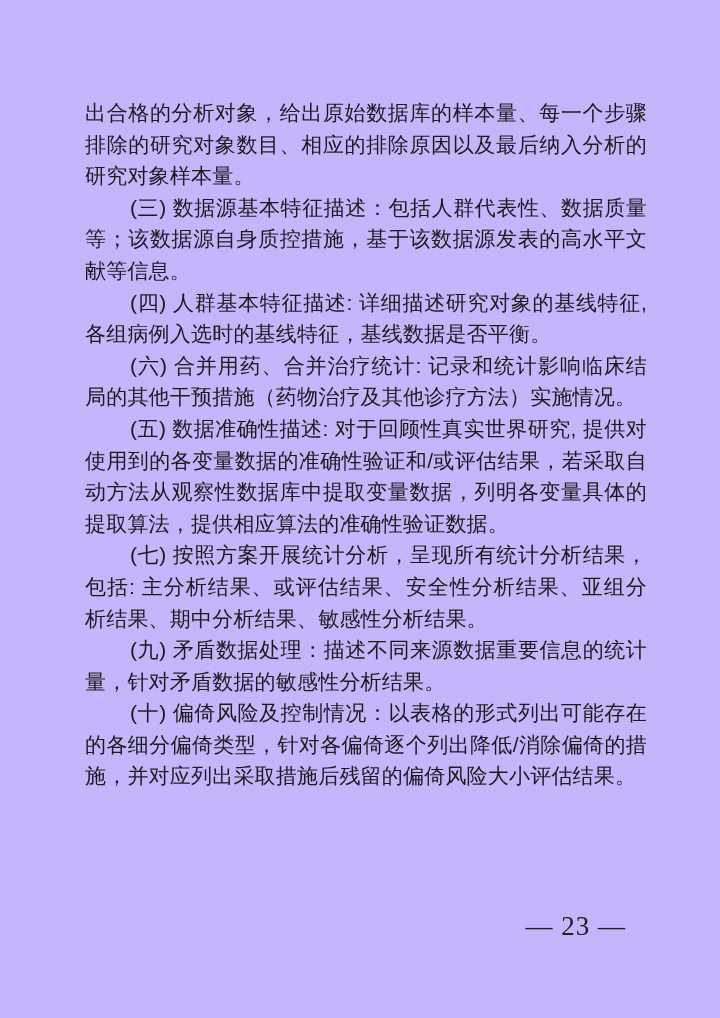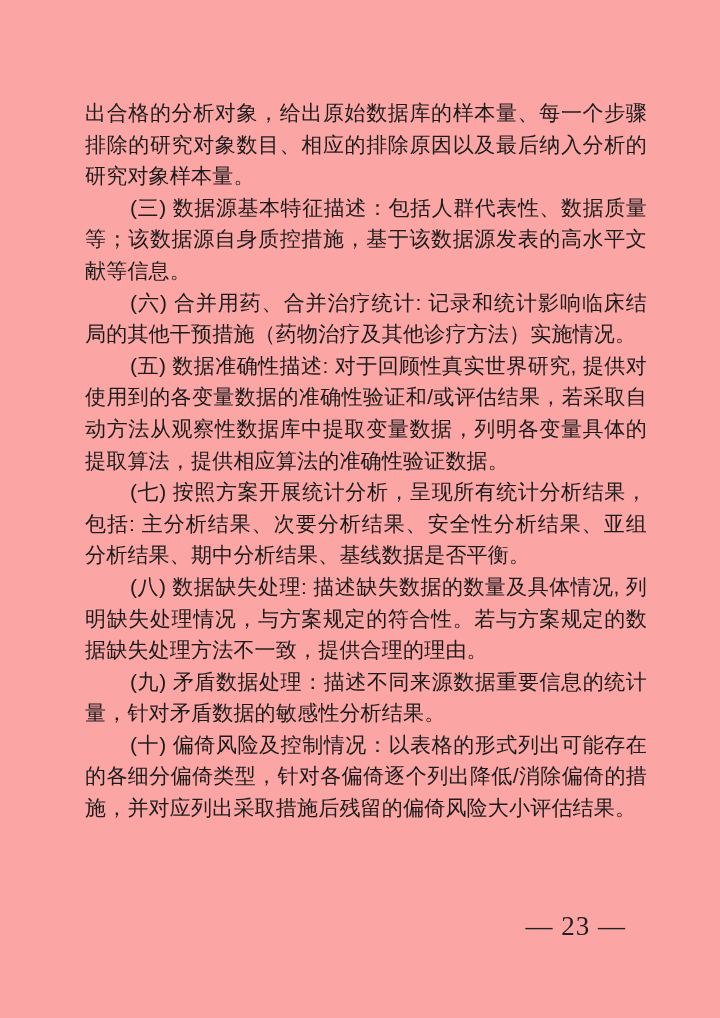--- a/index.html
+++ b/index.html
@@ -4,21 +4,21 @@
 <style>
   html, body {
     margin: 0;
     padding: 0;
     background: #ffffff;
   }
   .page {
     position: relative;
     width: 720px;
     height: 1018px;
-    background: #fca5a5;
+    background: #c4b5fd;
     overflow: hidden;
     font-family: "Liberation Sans", "DejaVu Sans", sans-serif;
   }
   .content {
     position: absolute;
     left: 85px;
     top: 97px;
     width: 562px;
     color: #1b1b1b;
     font-size: 21px;
@@ -46,21 +46,21 @@
     white-space: nowrap;
   }
 </style>
 </head>
 <body>
 
 <div class="page">
   <div class="content">
     <p class="para no-indent">出合格的分析对象，给出原始数据库的样本量、每一个步骤排除的研究对象数目、相应的排除原因以及最后纳入分析的研究对象样本量。</p>
     <p class="para">(三) 数据源基本特征描述：包括人群代表性、数据质量等；该数据源自身质控措施，基于该数据源发表的高水平文献等信息。</p>
+    <p class="para">(四) 人群基本特征描述: 详细描述研究对象的基线特征, 各组病例入选时的基线特征，基线数据是否平衡。</p>
     <p class="para">(六) 合并用药、合并治疗统计: 记录和统计影响临床结局的其他干预措施（药物治疗及其他诊疗方法）实施情况。</p>
     <p class="para">(五) 数据准确性描述: 对于回顾性真实世界研究, 提供对使用到的各变量数据的准确性验证和/或评估结果，若采取自动方法从观察性数据库中提取变量数据，列明各变量具体的提取算法，提供相应算法的准确性验证数据。</p>
-    <p class="para">(七) 按照方案开展统计分析，呈现所有统计分析结果，包括: 主分析结果、次要分析结果、安全性分析结果、亚组分析结果、期中分析结果、基线数据是否平衡。</p>
-    <p class="para">(八) 数据缺失处理: 描述缺失数据的数量及具体情况, 列明缺失处理情况，与方案规定的符合性。若与方案规定的数据缺失处理方法不一致，提供合理的理由。</p>
+    <p class="para">(七) 按照方案开展统计分析，呈现所有统计分析结果，包括: 主分析结果、或评估结果、安全性分析结果、亚组分析结果、期中分析结果、敏感性分析结果。</p>
     <p class="para">(九) 矛盾数据处理：描述不同来源数据重要信息的统计量，针对矛盾数据的敏感性分析结果。</p>
     <p class="para">(十) 偏倚风险及控制情况：以表格的形式列出可能存在的各细分偏倚类型，针对各偏倚逐个列出降低/消除偏倚的措施，并对应列出采取措施后残留的偏倚风险大小评估结果。</p>
   </div>
   <div class="page-number">— 23 —</div>
 </div>
 
 </body></html>

